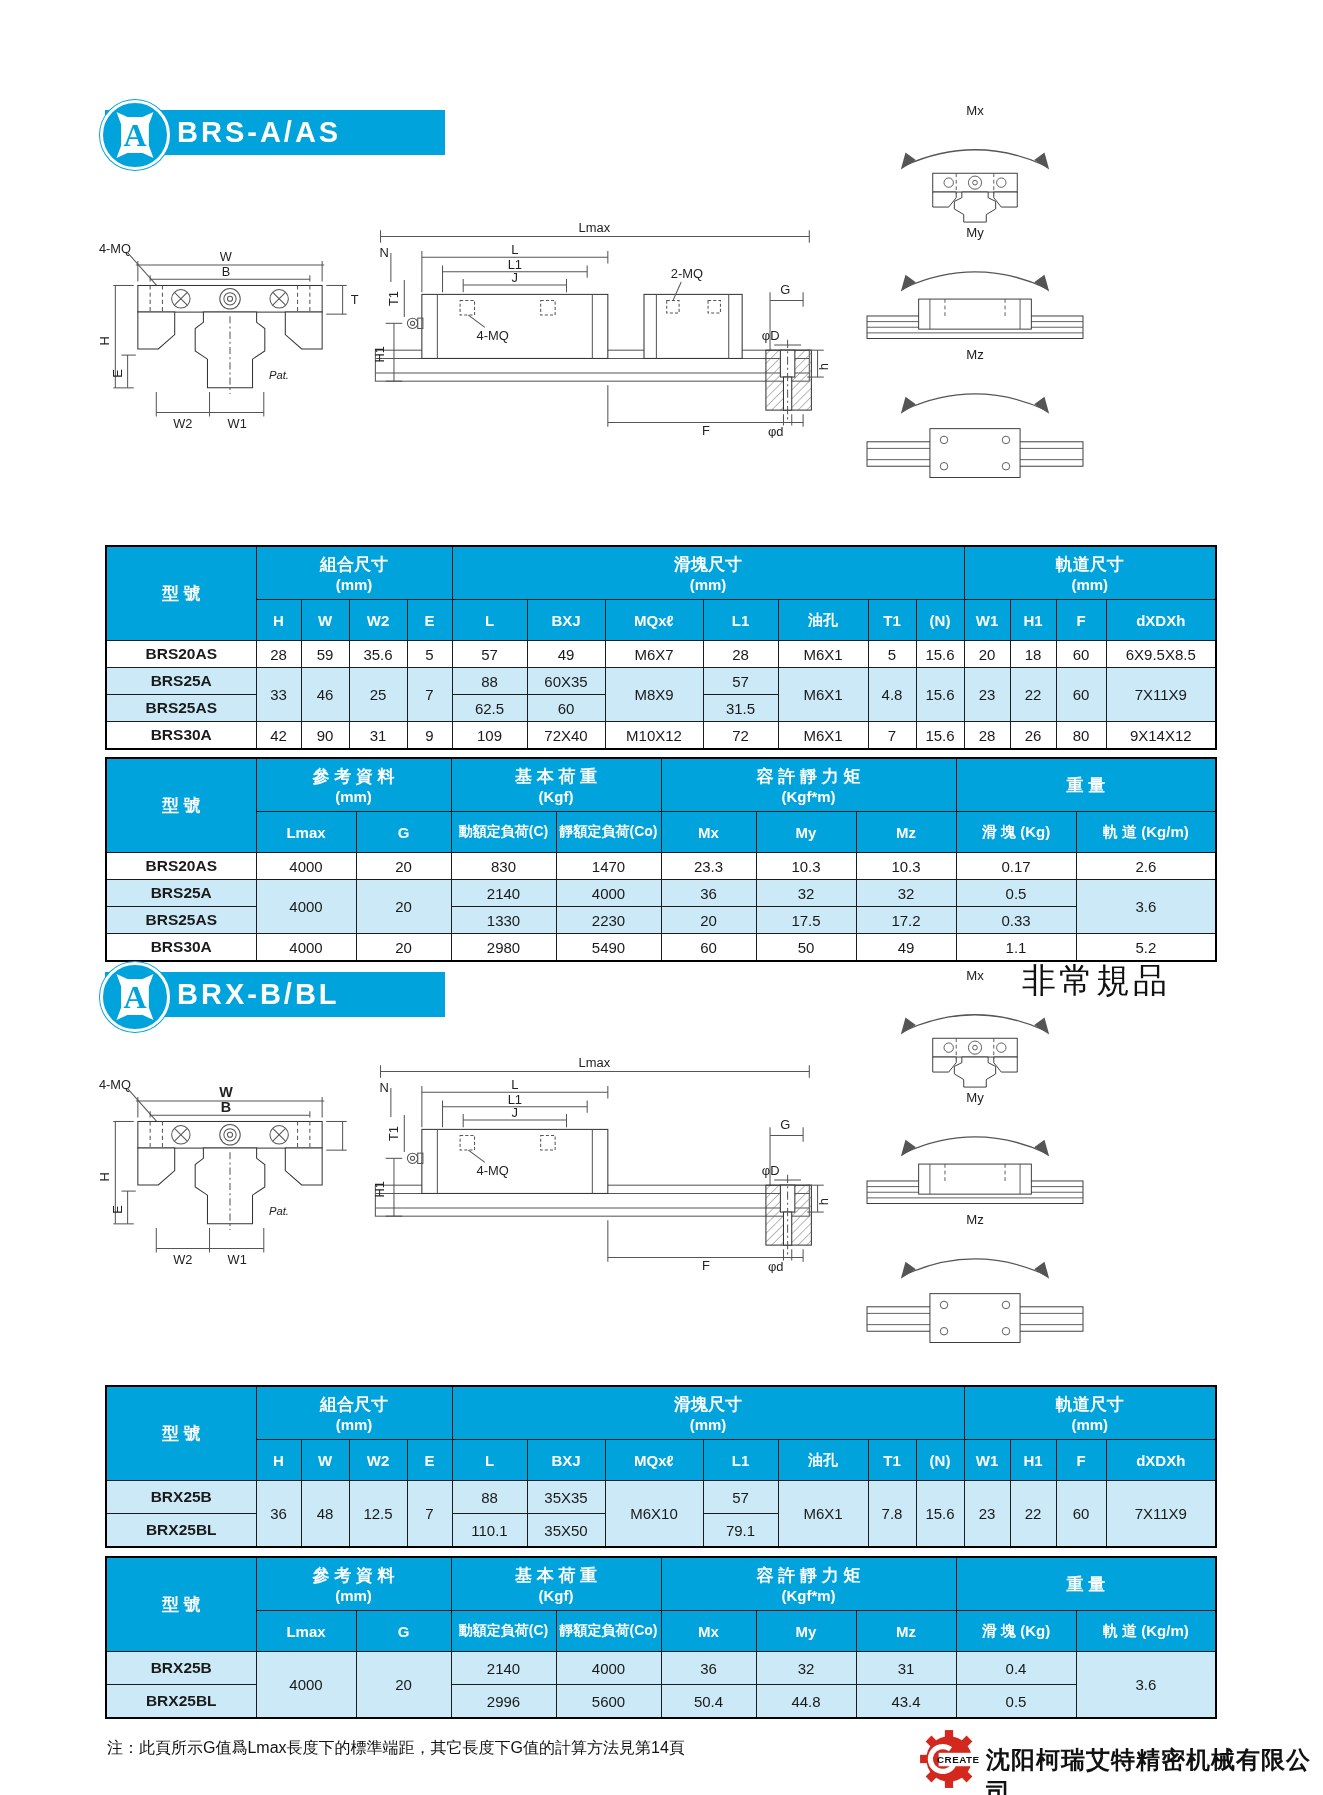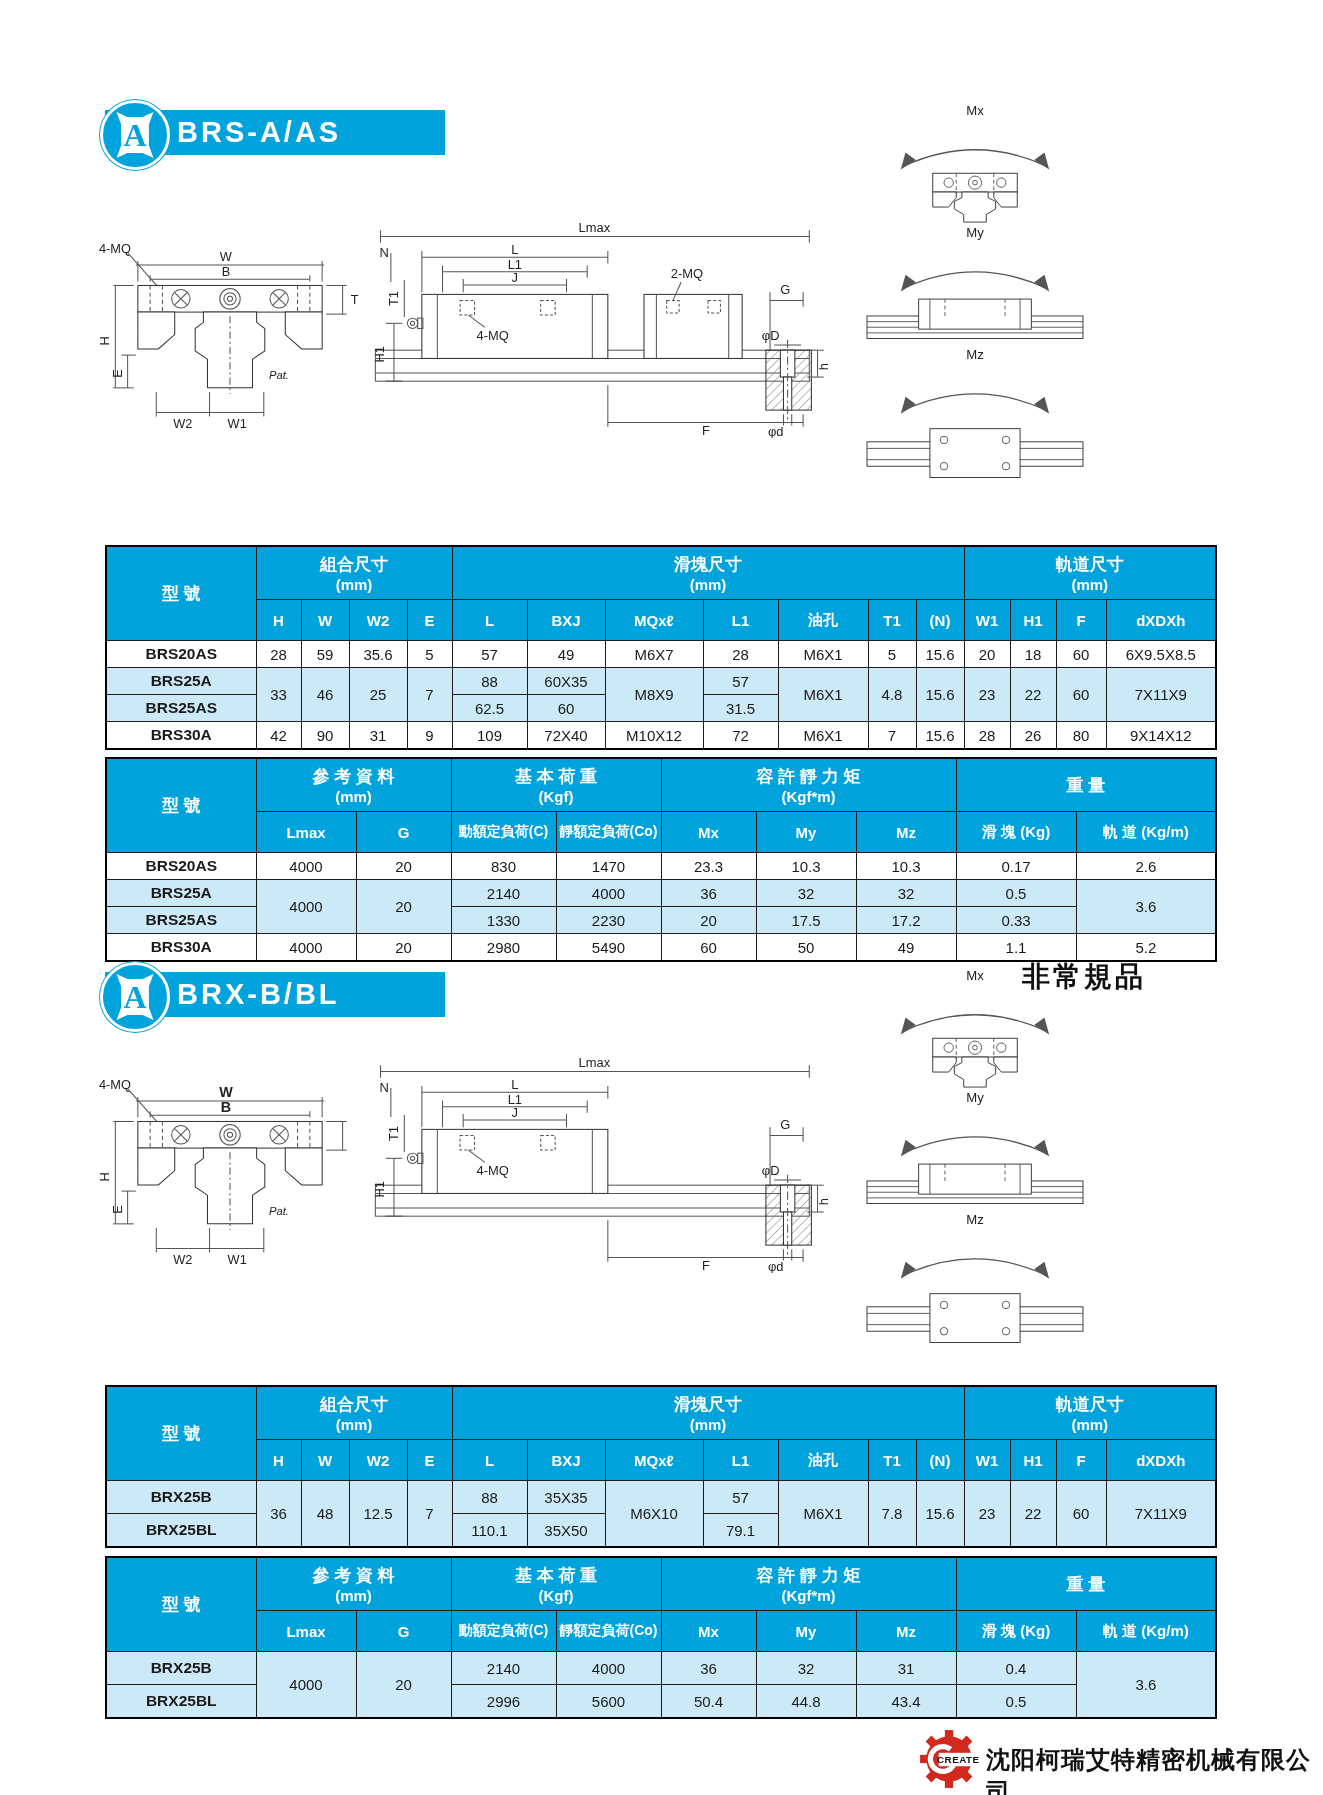--- a/index.html
+++ b/index.html
@@ -21,21 +21,21 @@
   .hd{background:#00a3dc;color:#fff;font-weight:bold}
   .gt{font-size:17px}
   .sm{font-size:14px}
   .model{font-weight:bold;font-size:15.5px}
   tr.lt td{background:#cbe9f6}
   tr.dr td{height:24px}
   tr.dr2 td{height:30px}
   tr.h1 td{height:50px}
   tr.h2 td{height:38px}
   
-  .badge{position:absolute;font-size:28px;font-weight:bold;letter-spacing:3px;color:#111}
+  .badge{position:absolute;font-size:34px;font-weight:normal;letter-spacing:3px;color:#111}
   .note{position:absolute;font-size:16px;color:#111}
   .company{position:absolute;font-size:24px;font-weight:bold;color:#111;letter-spacing:1px}
   
   .draw{position:absolute}
   .draw text{font-size:12.5px;fill:#222;font-family:"Liberation Sans",sans-serif}
   .draw text.b{font-weight:bold;font-size:14px}
   .draw text.mlab{font-size:14px}
   .draw text.pat{font-size:11px;font-style:italic}
 </style>
 </head>
@@ -630,20 +630,21 @@
       <td>2996</td>
           <td>5600</td>
           <td>50.4</td>
           <td>44.8</td>
           <td>43.4</td>
           <td>0.5</td>
     </tr>
   </tbody>
     </table>
 
+  <div class="note" style="left:107px;top:1738px">注：此頁所示G值爲Lmax長度下的標準端距，其它長度下G值的計算方法見第14頁</div>
 
   <svg class="draw" style="left:918px;top:1728px" width="62" height="62" viewBox="0 0 60 60">
     <g fill="#d2281e">
       <rect x="26" y="2" width="8" height="10" transform="rotate(0 30 30)"></rect>
       <rect x="26" y="2" width="8" height="10" transform="rotate(45 30 30)"></rect>
       <rect x="26" y="2" width="8" height="10" transform="rotate(90 30 30)"></rect>
       <rect x="26" y="2" width="8" height="10" transform="rotate(135 30 30)"></rect>
       <rect x="26" y="2" width="8" height="10" transform="rotate(180 30 30)"></rect>
       <rect x="26" y="2" width="8" height="10" transform="rotate(225 30 30)"></rect>
       <rect x="26" y="2" width="8" height="10" transform="rotate(270 30 30)"></rect>

